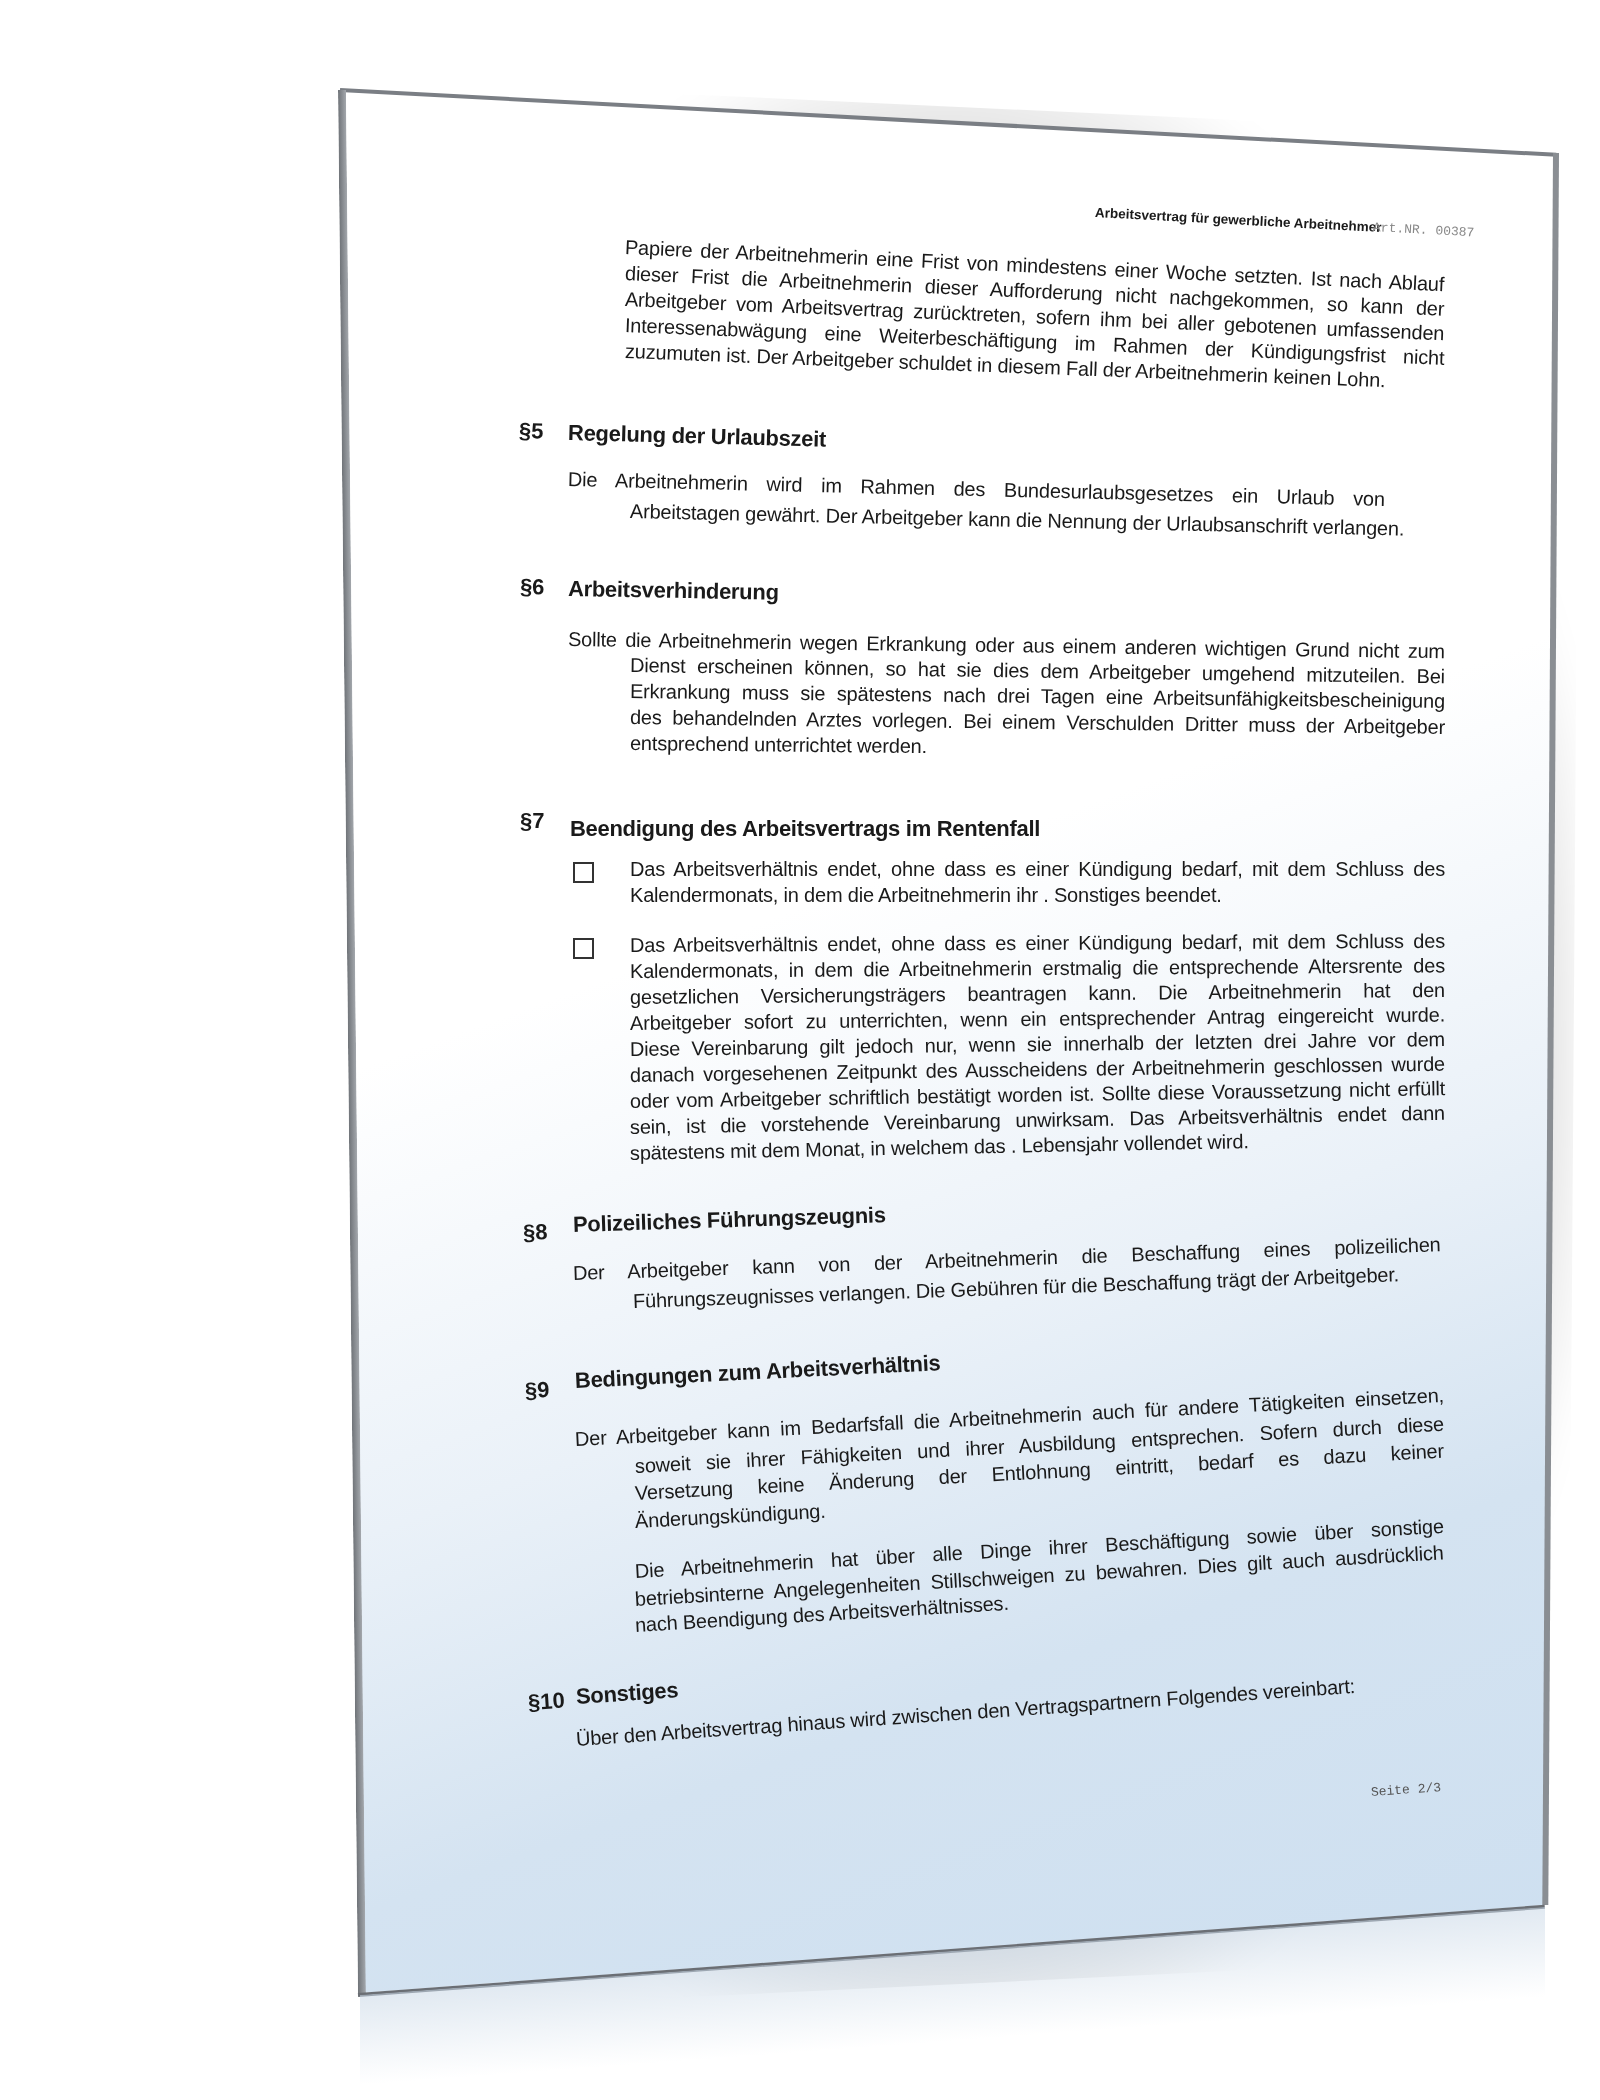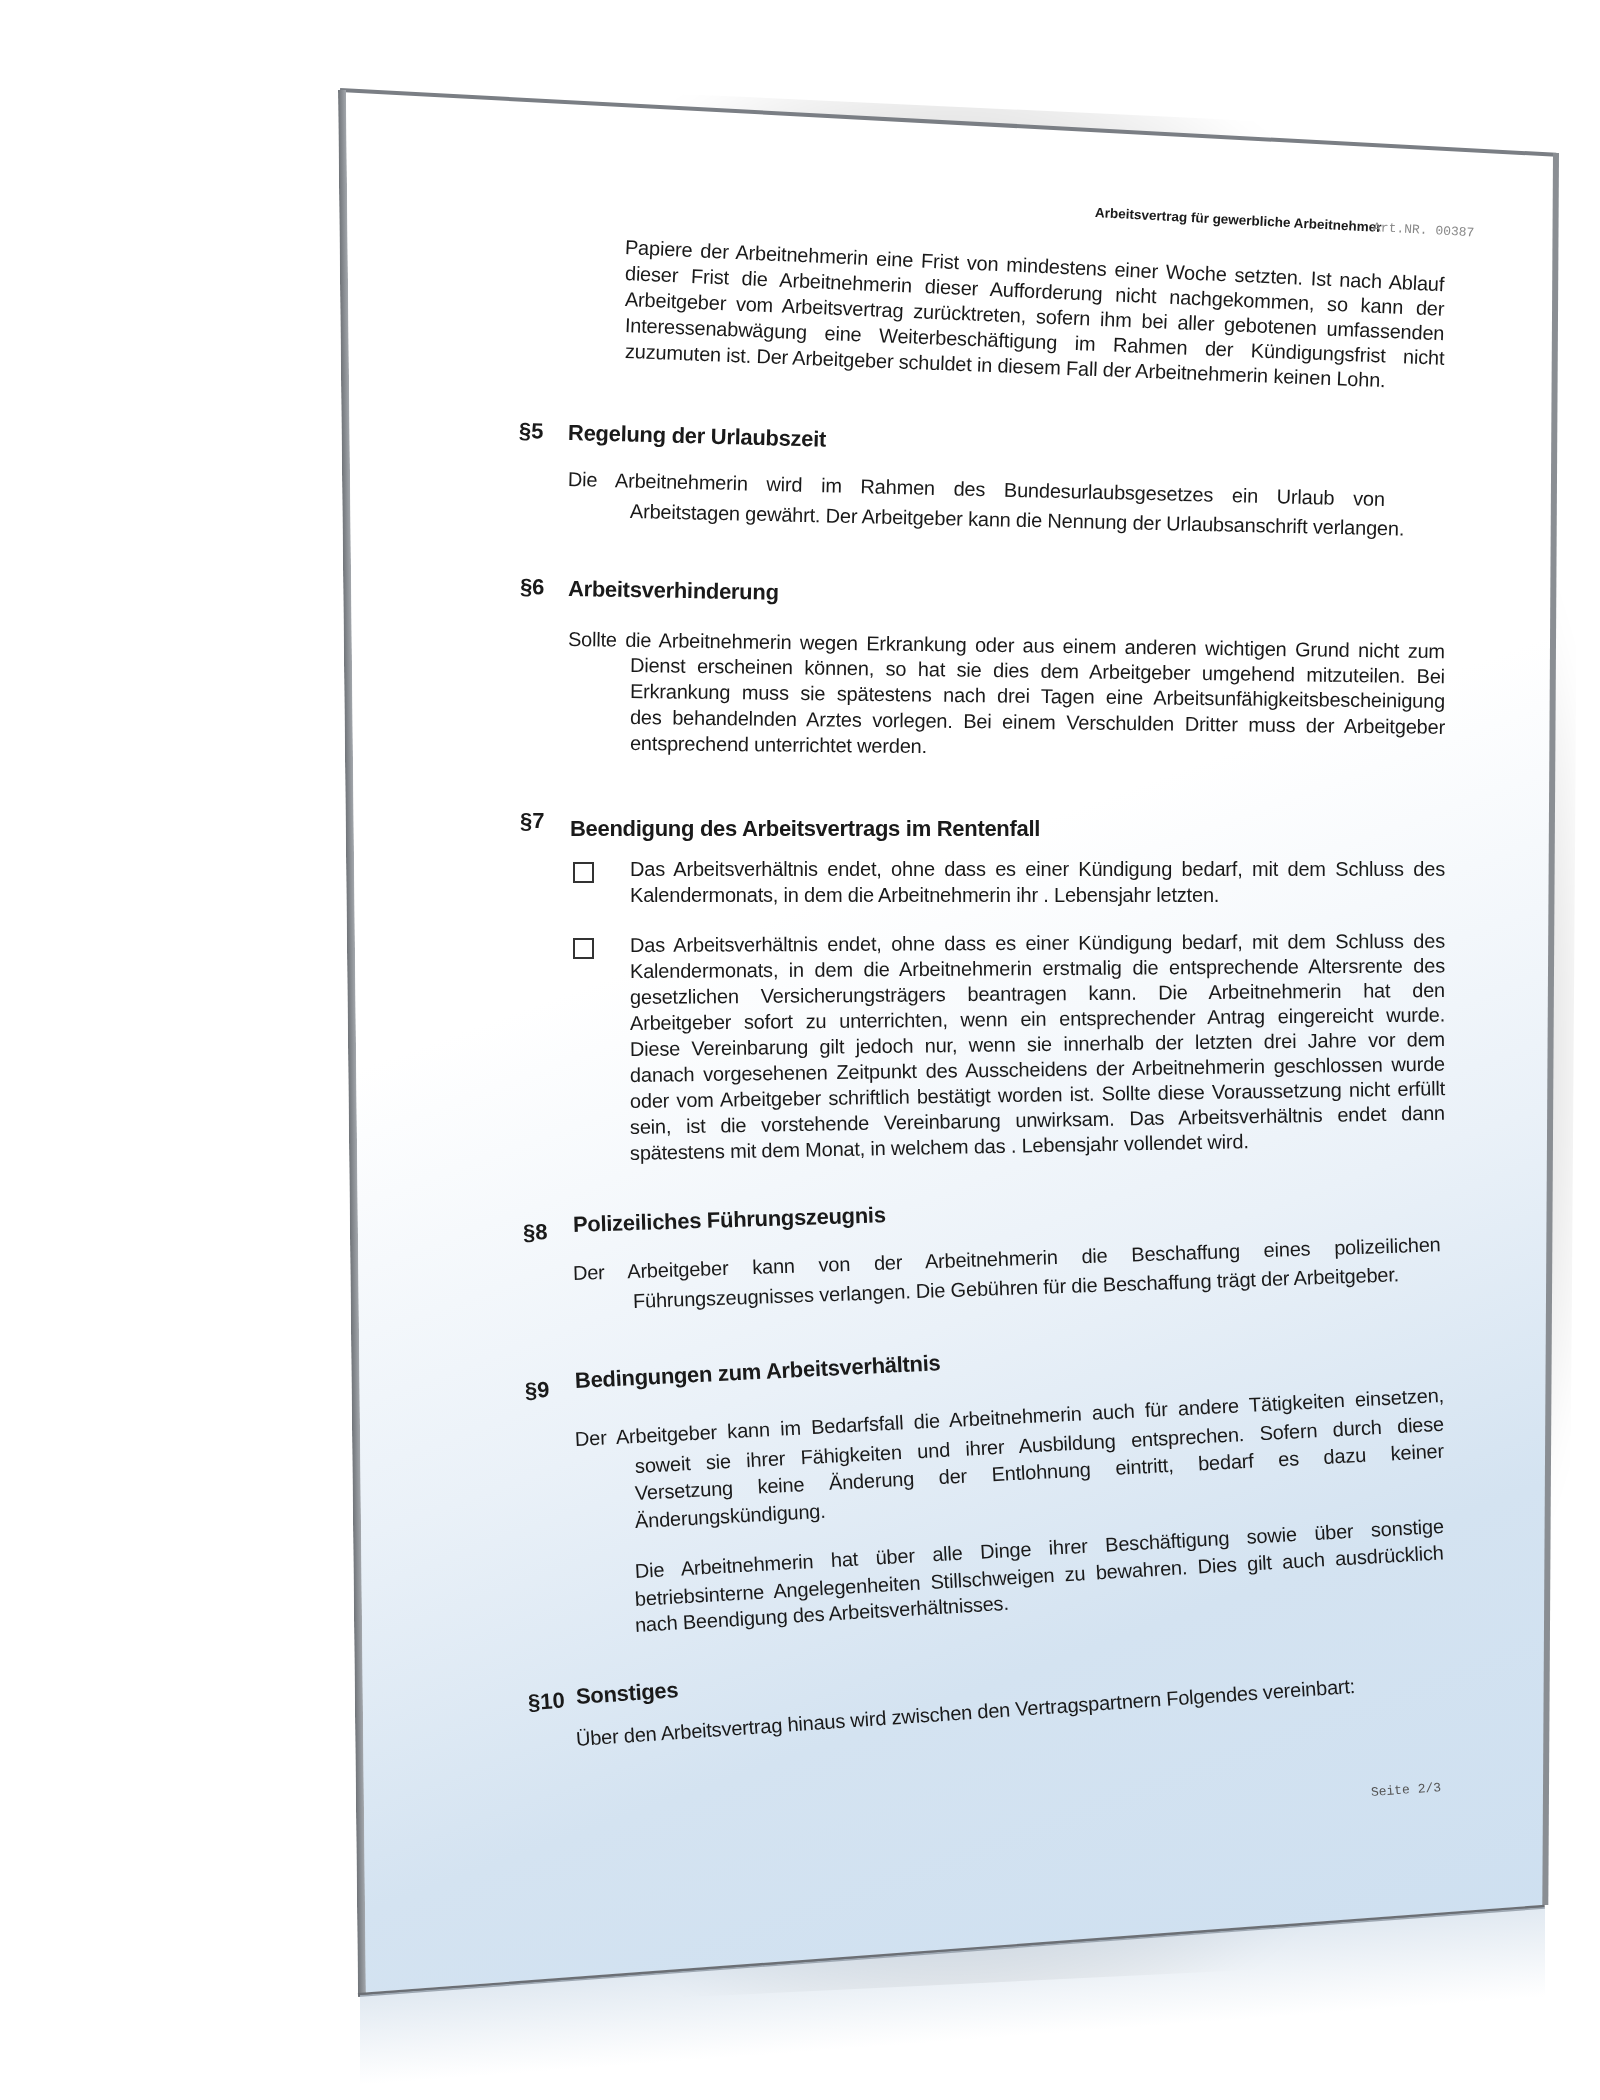--- a/index.html
+++ b/index.html
@@ -101,21 +101,21 @@
     <div class="line just" style="left:630px;top:706px;width:815px;transform:rotate(0.7deg);">des behandelnden Arztes vorlegen. Bei einem Verschulden Dritter muss der Arbeitgeber</div>
     <div class="line" style="left:630px;top:732px;transform:rotate(0.6deg);">entsprechend unterrichtet werden.</div>
   </div>
 
   <div class="blk">
     <span class="sec-num" style="left:520px;top:808px;transform:rotate(0deg);">§7</span>
     <span class="sec-title" style="left:570px;top:808px;margin-top:8px;">Beendigung des Arbeitsvertrags im Rentenfall</span>
 
     <div class="cb" style="left:573px;top:862px;"></div>
     <div class="line just" style="left:630px;top:858px;width:815px;">Das Arbeitsverhältnis endet, ohne dass es einer Kündigung bedarf, mit dem Schluss des</div>
-    <div class="line" style="left:630px;top:884px;">Kalendermonats, in dem die Arbeitnehmerin ihr    . Lebensjahr letzten.</div>
+    <div class="line" style="left:630px;top:884px;">Kalendermonats, in dem die Arbeitnehmerin ihr    . Sonstiges beendet.</div>
 
     <div class="cb" style="left:573px;top:938px;"></div>
     <div class="line just" style="left:630px;top:934px;width:815px;transform:rotate(-0.3deg);">Das Arbeitsverhältnis endet, ohne dass es einer Kündigung bedarf, mit dem Schluss des</div>
     <div class="line just" style="left:630px;top:960px;width:815px;transform:rotate(-0.4deg);">Kalendermonats, in dem die Arbeitnehmerin erstmalig die entsprechende Altersrente des</div>
     <div class="line just" style="left:630px;top:986px;width:815px;transform:rotate(-0.5deg);">gesetzlichen Versicherungsträgers beantragen kann. Die Arbeitnehmerin hat den</div>
     <div class="line just" style="left:630px;top:1012px;width:815px;transform:rotate(-0.6deg);">Arbeitgeber sofort zu unterrichten, wenn ein entsprechender Antrag eingereicht wurde.</div>
     <div class="line just" style="left:630px;top:1038px;width:815px;transform:rotate(-0.7deg);">Diese Vereinbarung gilt jedoch nur, wenn sie innerhalb der letzten drei Jahre vor dem</div>
     <div class="line just" style="left:630px;top:1064px;width:815px;transform:rotate(-0.8deg);">danach vorgesehenen Zeitpunkt des Ausscheidens der Arbeitnehmerin geschlossen wurde</div>
     <div class="line just" style="left:630px;top:1090px;width:815px;transform:rotate(-0.9deg);">oder vom Arbeitgeber schriftlich bestätigt worden ist. Sollte diese Voraussetzung nicht erfüllt</div>
     <div class="line just" style="left:630px;top:1116px;width:815px;transform:rotate(-1deg);">sein, ist die vorstehende Vereinbarung unwirksam. Das Arbeitsverhältnis endet dann</div>

